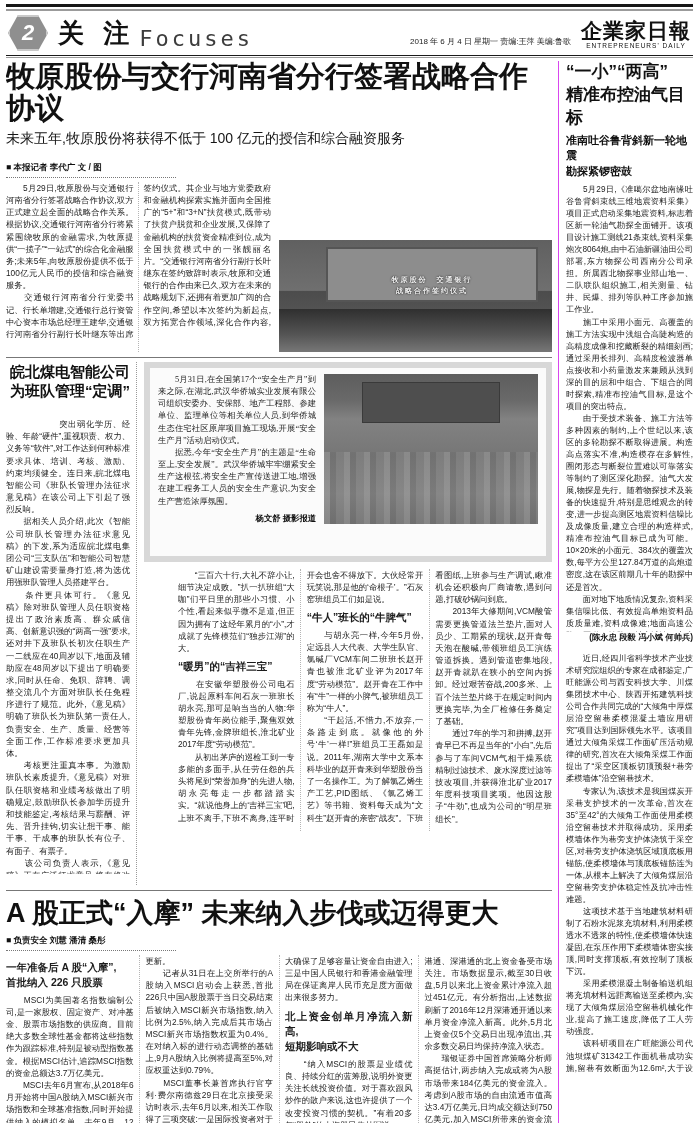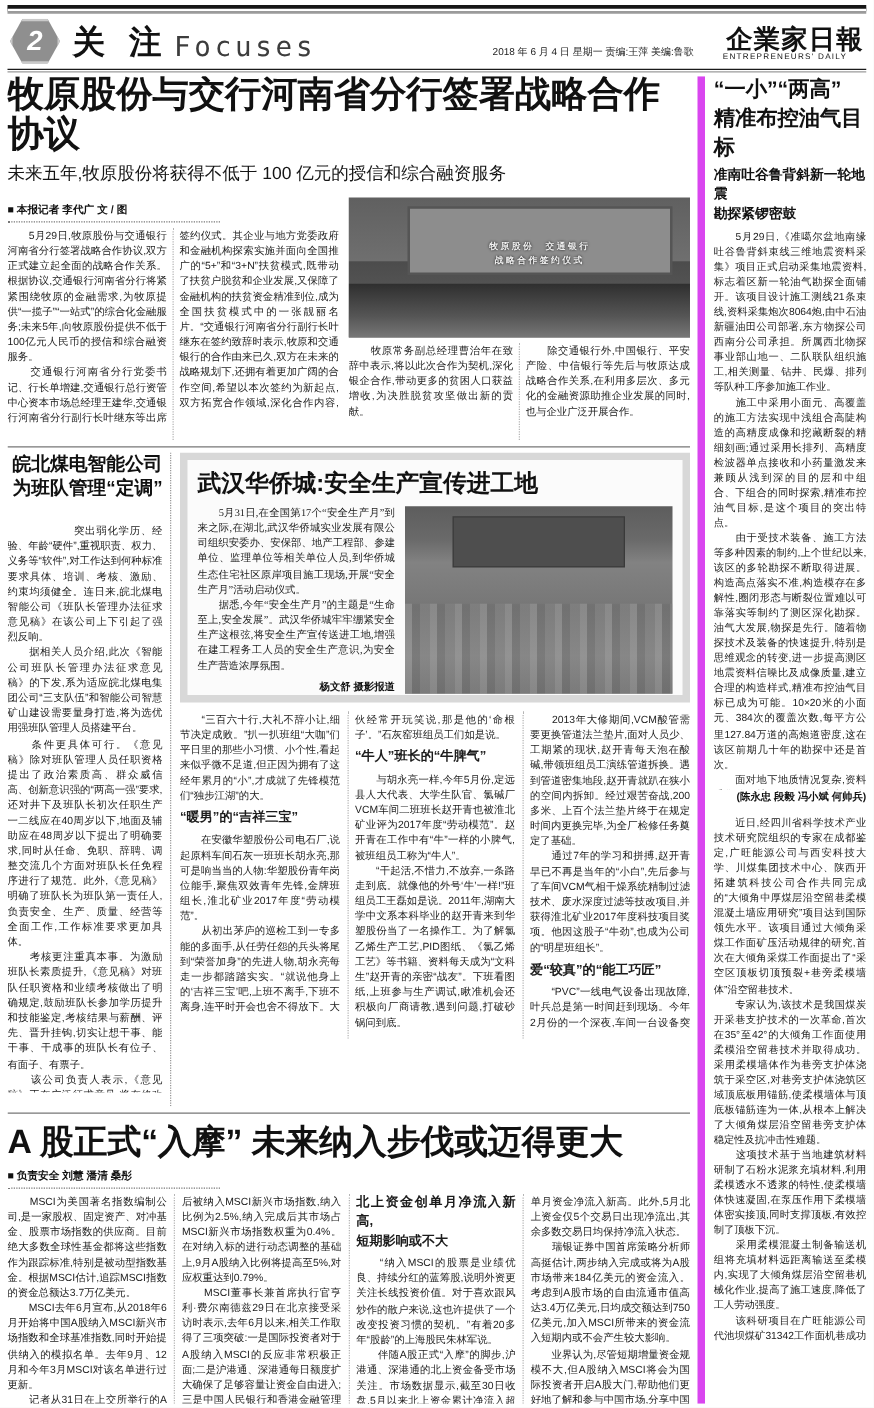--- a/index.html
+++ b/index.html
@@ -14,28 +14,28 @@
   .badge { width:40px; height:36px; background:#8f8f8f; color:#fff;
            clip-path:polygon(25% 0,75% 0,100% 50%,75% 100%,25% 100%,0 50%);
            display:flex; align-items:center; justify-content:center;
            font-size:22px; font-weight:bold; font-style:italic; border:2px solid #c9c9c9; }
   .sec-cn { font-size:26px; font-weight:900; letter-spacing:6px; margin-left:10px; }
   .sec-en { font-size:22px; color:#3d3d3d; font-family:"DejaVu Sans Mono","Liberation Mono",monospace;
             letter-spacing:3px; margin-left:4px; }
   .hdr-spacer { flex:1; }
   .dateline { font-size:8px; color:#222; margin:0 10px 4px 12px; white-space:nowrap; }
   .masthead { text-align:center; line-height:1; margin-bottom:2px; }
-  .masthead-cn { font-family:"DejaVu Serif","Liberation Serif",serif; font-weight:900; font-size:21px; letter-spacing:1px;margin-left:16px; }
+  .masthead-cn { font-family:"DejaVu Serif","Liberation Serif",serif; font-weight:900; font-size:21px; letter-spacing:1px; }
   .masthead-en { font-size:6.5px; letter-spacing:1px; color:#111; margin-top:2px; }
   .hdr-rule { height:3px; border-top:1px solid #1a1a1a; border-bottom:1px solid #9c9c9c; margin-bottom:3px; }
 
   
   .content { display:flex; height:1062px; overflow:hidden; }
   .main { width:552px; padding-right:6px; }
-  .sidebar { width:135px; border-left:6px solid #d946ef; padding-left:7px; overflow:hidden; }
+  .sidebar { width:135px; border-left:1px solid #d946ef; padding-left:7px; overflow:hidden; }
 
   h1,h2,h3,h4 { font-weight:900; }
   .pre { white-space:pre-wrap; }
   .body-text { font-size:8.3px; line-height:1.47; text-align:justify; color:#1c1c1c; }
   .attr { text-align:right; font-weight:bold; font-size:8.3px; }
 
   
   .lead-headline { font-size:29px; line-height:1.1; letter-spacing:0px; }
   .lead-subhead { font-size:14px; font-weight:400; margin:5px 0 6px 0; color:#151515; }
   .lead-row { display:flex; gap:8px; height:198px; overflow:hidden;align-items:flex-end; }
@@ -74,21 +74,21 @@
   .box-photo { flex:1; background:
       linear-gradient(180deg,#5d5d5d 0%,#6a6a6a 18%,#828282 30%,#767676 55%,#8a8a8a 80%,#6f6f6f 100%);
       position:relative; overflow:hidden; }
   .box-banner { position:absolute; top:6%; left:18%; right:18%; height:26%; background:#4e4e4e; box-shadow:0 0 0 1px #3a3a3a; }
   .box-crowd { position:absolute; bottom:0; left:0; right:0; height:48%;
       background:repeating-linear-gradient(90deg,#9a9a9a 0 6px,#6e6e6e 6px 12px,#848484 12px 20px); opacity:.55; }
 
   
   .banzu { margin-top:7px; }
   .banzu h2 { font-size:25px; margin-bottom:6px; }
-  .cols3 { column-count:3; column-gap:12px; column-rule:1px dotted #b5b5b5; height:262px; overflow:hidden; }
+  .cols3 { column-count:3; column-gap:12px; column-rule:1px dotted #b5b5b5; height:262px; overflow:hidden;margin-left:34px; }
   .subhead-sm { font-size:10.5px; margin:5px 0 3px 0; break-after:avoid; }
 
   
   .astock h2 { font-size:27px; margin:3px 0 4px 0; }
   .cols4 { column-count:4; column-gap:12px; column-rule:1px dotted #b5b5b5; height:196px; overflow:hidden; margin-top:3px; }
 
   
   .sb-art1 h3 { font-size:17px; line-height:1.35; }
   .sb-art1 .sb-sub { font-size:11px; font-weight:bold; line-height:1.4; margin:3px 0 5px 0; }
   .sb-body1 { height:448px; overflow:hidden; }
@@ -131,22 +131,20 @@
 　　交通银行河南省分行党委书记、行长单增建,交通银行总行资管中心资本市场总经理王建华,交通银行河南省分行副行长叶继东等出席签约仪式。其企业与地方党委政府和金融机构探索实施并面向全国推广的“5+”和“3+N”扶贫模式,既带动了扶贫户脱贫和企业发展,又保障了金融机构的扶贫资金精准到位,成为全国扶贫模式中的一张靓丽名片。“交通银行河南省分行副行长叶继东在签约致辞时表示,牧原和交通银行的合作由来已久,双方在未来的战略规划下,还拥有着更加广阔的合作空间,希望以本次签约为新起点,双方拓宽合作领域,深化合作内容,为中原崛起和脱贫攻坚再谱新的华章。</div>
           </div>
           <div class="lead-right">
             <div class="lead-photo">
               <div class="lead-screen">
                 <div>牧原股份　交通银行</div>
                 <div>战略合作签约仪式</div>
               </div>
               <div class="lead-table"></div>
             </div>
-            <div class="cols2 body-text pre">　　牧原常务副总经理曹治年在致辞中表示,将以此次合作为契机,深化银企合作,带动更多的贫困人口获益增收,为决胜脱贫攻坚做出新的贡献。
-　　除交通银行外,中国银行、平安产险、中信银行等先后与牧原达成战略合作关系,在利用多层次、多元化的金融资源助推企业发展的同时,也与企业广泛开展合作。</div>
           </div>
         </div>
       </div>
 
       <div class="hrule"></div>
 
       <div class="row2">
 
         <div class="leftcol">
           <h3 class="pre">皖北煤电智能公司
@@ -158,21 +156,20 @@
 　　考核更注重真本事。为激励班队长素质提升,《意见稿》对班队任职资格和业绩考核做出了明确规定,鼓励班队长参加学历提升和技能鉴定,考核结果与薪酬、评先、晋升挂钩,切实让想干事、能干事、干成事的班队长有位子、有面子、有票子。
 　　该公司负责人表示,《意见稿》正在广泛征求意见,将在修改完善后正式印发执行,为打造一支素质过硬、作风扎实的班队管理队伍奠定制度基础。</span>
             
           </div>
         </div>
 
         <div class="midstack">
 
           <div class="boxart">
             <div class="boxart-inner">
-              <h2>武汉华侨城:安全生产宣传进工地</h2>
               <div class="box-row">
                 <div class="box-text">
                   <div class="body-text pre">　　5月31日,在全国第17个“安全生产月”到来之际,在湖北,武汉华侨城实业发展有限公司组织安委办、安保部、地产工程部、参建单位、监理单位等相关单位人员,到华侨城生态住宅社区原岸项目施工现场,开展“安全生产月”活动启动仪式。
 　　据悉,今年“安全生产月”的主题是“生命至上,安全发展”。武汉华侨城牢牢绷紧安全生产这根弦,将安全生产宣传送进工地,增强在建工程务工人员的安全生产意识,为安全生产营造浓厚氛围。</div>
                   <div class="box-credit">杨文舒  摄影报道</div>
                 </div>
                 <div class="box-photo">
                   <div class="box-banner"></div>
                   <div class="box-crowd"></div>
                 </div>
@@ -202,20 +199,22 @@
 
         </div>
       </div>
 
       <div class="hrule"></div>
 
       <div class="astock">
         <h2>A 股正式“入摩”  未来纳入步伐或迈得更大</h2>
         <div class="byline">■ 负责安全  刘慧  潘清  桑彤</div>
         <div class="cols4 body-text">
+          <h4 class="subhead-sm pre">一年准备后 A 股“入摩”,
+首批纳入 226 只股票</h4>
           <p class="pre">　　MSCI为美国著名指数编制公司,是一家股权、固定资产、对冲基金、股票市场指数的供应商。目前绝大多数全球性基金都将这些指数作为跟踪标准,特别是被动型指数基金。根据MSCI估计,追踪MSCI指数的资金总额达3.7万亿美元。
 　　MSCI去年6月宣布,从2018年6月开始将中国A股纳入MSCI新兴市场指数和全球基准指数,同时开始提供纳入的模拟名单。去年9月、12月和今年3月MSCI对该名单进行过更新。
 　　记者从31日在上交所举行的A股纳入MSCI启动会上获悉,首批226只中国A股股票于当日交易结束后被纳入MSCI新兴市场指数,纳入比例为2.5%,纳入完成后其市场占MSCI新兴市场指数权重为0.4%。在对纳入标的进行动态调整的基础上,9月A股纳入比例将提高至5%,对应权重达到0.79%。
 　　MSCI董事长兼首席执行官亨利·费尔南德兹29日在北京接受采访时表示,去年6月以来,相关工作取得了三项突破:一是国际投资者对于A股纳入MSCI的反应非常积极正面;二是沪港通、深港通每日额度扩大确保了足够容量让资金自由进入;三是中国人民银行和香港金融管理局在保证离岸人民币充足度方面做出来很多努力。</p>
           <h4 class="subhead-sm pre">北上资金创单月净流入新高,
 短期影响或不大</h4>
           <p class="pre">　　“纳入MSCI的股票是业绩优良、持续分红的蓝筹股,说明外资更关注长线投资价值。对于喜欢跟风炒作的散户来说,这也许提供了一个改变投资习惯的契机。”有着20多年“股龄”的上海股民朱林军说。
 　　伴随A股正式“入摩”的脚步,沪港通、深港通的北上资金备受市场关注。市场数据显示,截至30日收盘,5月以来北上资金累计净流入超过451亿元。有分析指出,上述数据刷新了2016年12月深港通开通以来单月资金净流入新高。此外,5月北上资金仅5个交易日出现净流出,其余多数交易日均保持净流入状态。
 　　瑞银证券中国首席策略分析师高挺估计,两步纳入完成或将为A股市场带来184亿美元的资金流入。考虑到A股市场的自由流通市值高达3.4万亿美元,日均成交额达到750亿美元,加入MSCI所带来的资金流入短期内或不会产生较大影响。
 　　业界认为,尽管短期增量资金规模不大,但A股纳入MSCI将会为国际投资者开启A股大门,帮助他们更好地了解和参与中国市场,分享中国红利。同时,也将促进中国资本市场完善制度规则,进一步扩大开放。

